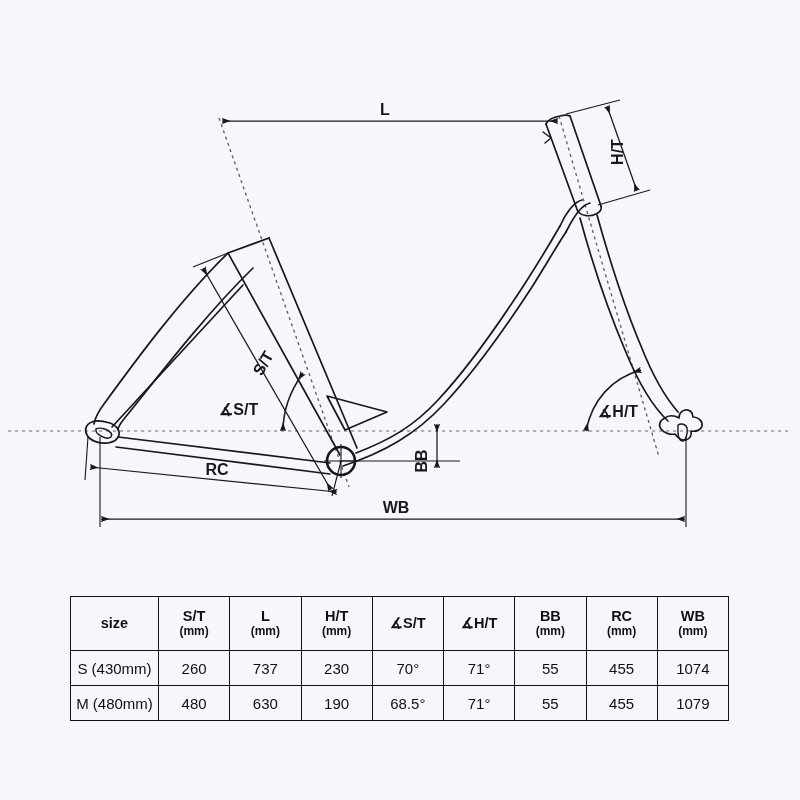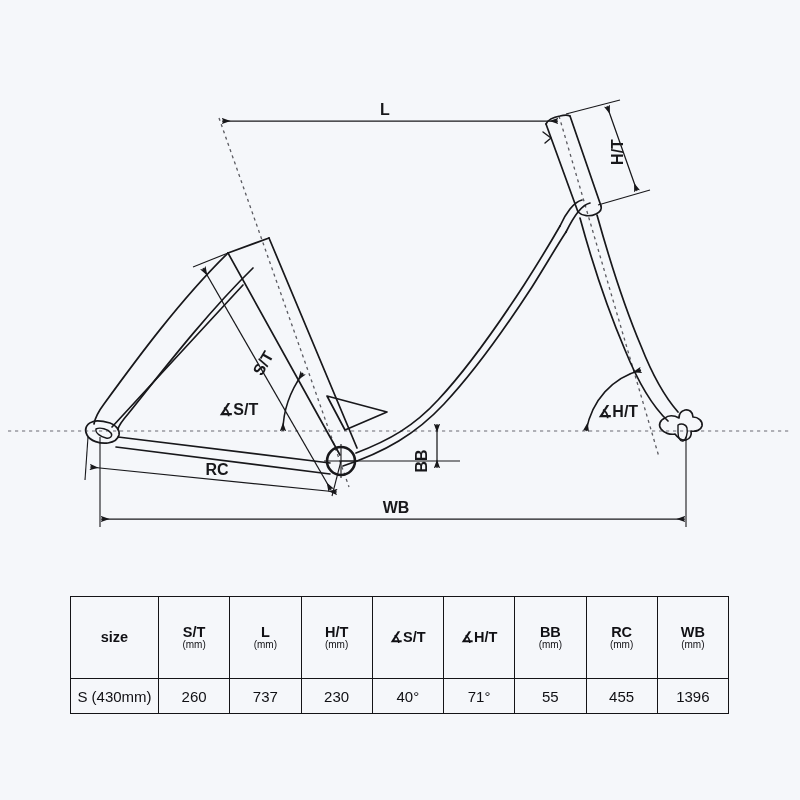--- a/index.html
+++ b/index.html
@@ -99,26 +99,26 @@
     text-align: center;
     vertical-align: middle;
     color: #101014;
     font-family: "Liberation Sans", sans-serif;
   }
   table.spec th {
     font-size: 14.5px;
     font-weight: bold;
     height: 45px;
     line-height: 1.06;
-    padding: 18px 1px;
+    padding: 4px 1px;
   }
   table.spec th .unit {
     display: block;
-    font-size: 10px;
-    font-weight: normal;
+    font-size: 12px;
+    font-weight: bold;
   }
   table.spec td {
     font-size: 15px;
     font-weight: normal;
     height: 32px;
     padding: 1px;
   }
   table.spec td.size-cell {
     font-size: 15px;
   }
@@ -323,23 +323,34 @@
             <span class="unit">(mm)</span>
           </th>
         </tr>
       </thead>
       <tbody>
         <tr>
           <td class="size-cell">S (430mm)</td>
           <td>260</td>
           <td>737</td>
           <td>230</td>
-          <td>40°</td>
+          <td>70°</td>
           <td>71°</td>
           <td>55</td>
           <td>455</td>
-          <td>1396</td>
+          <td>1074</td>
+        </tr>
+        <tr>
+          <td class="size-cell">M (480mm)</td>
+          <td>480</td>
+          <td>630</td>
+          <td>190</td>
+          <td>68.5°</td>
+          <td>71°</td>
+          <td>55</td>
+          <td>455</td>
+          <td>1079</td>
         </tr>
       </tbody>
     </table>
   </div>
 
 </div>
 
 </body></html>

